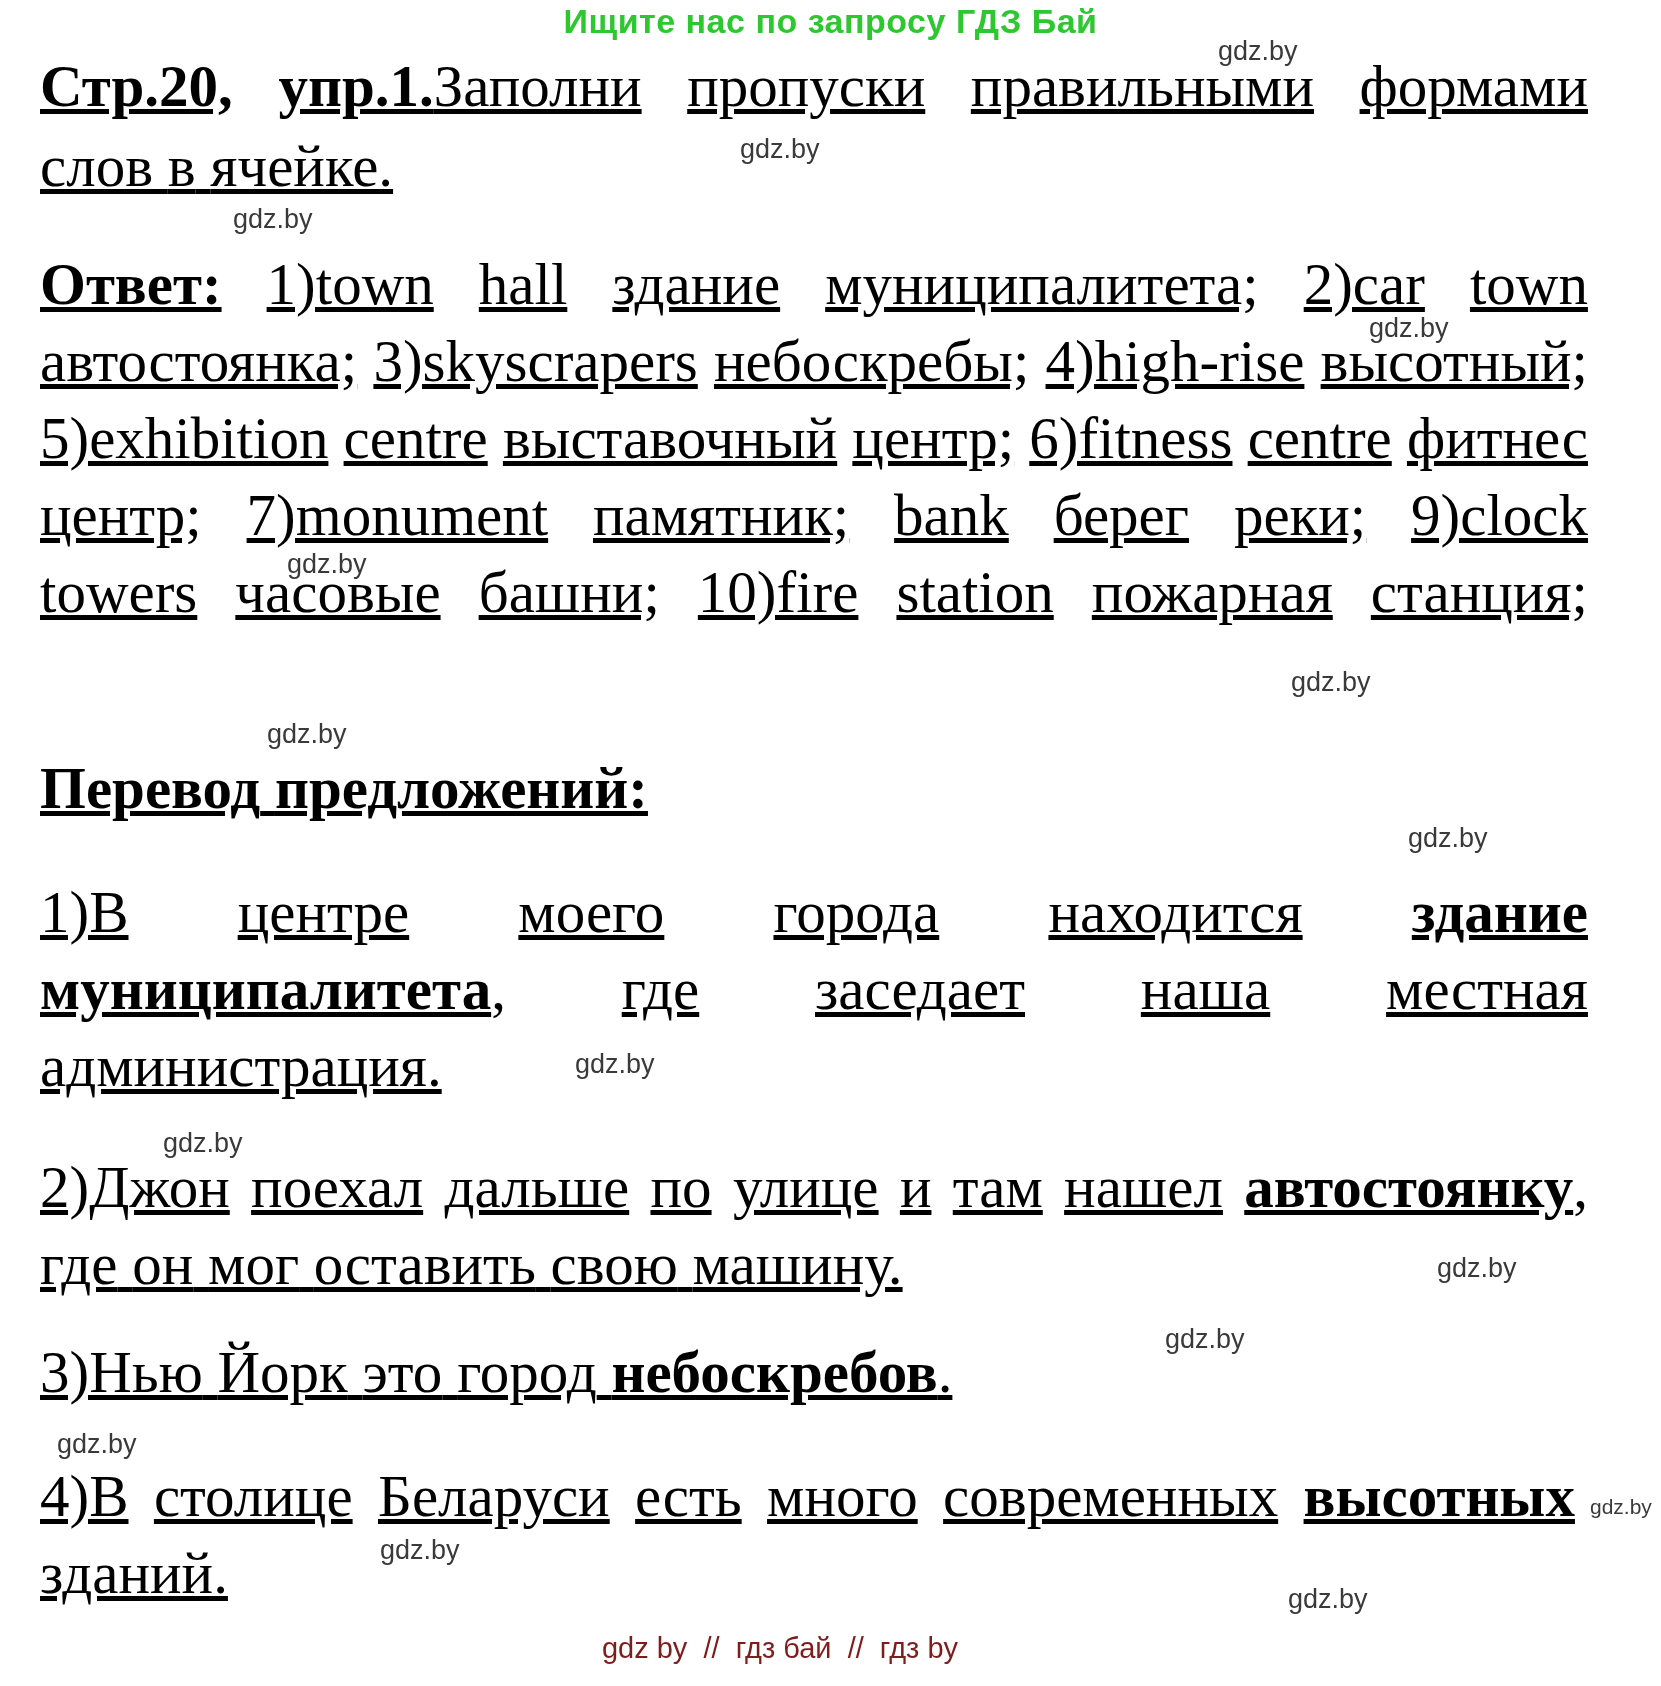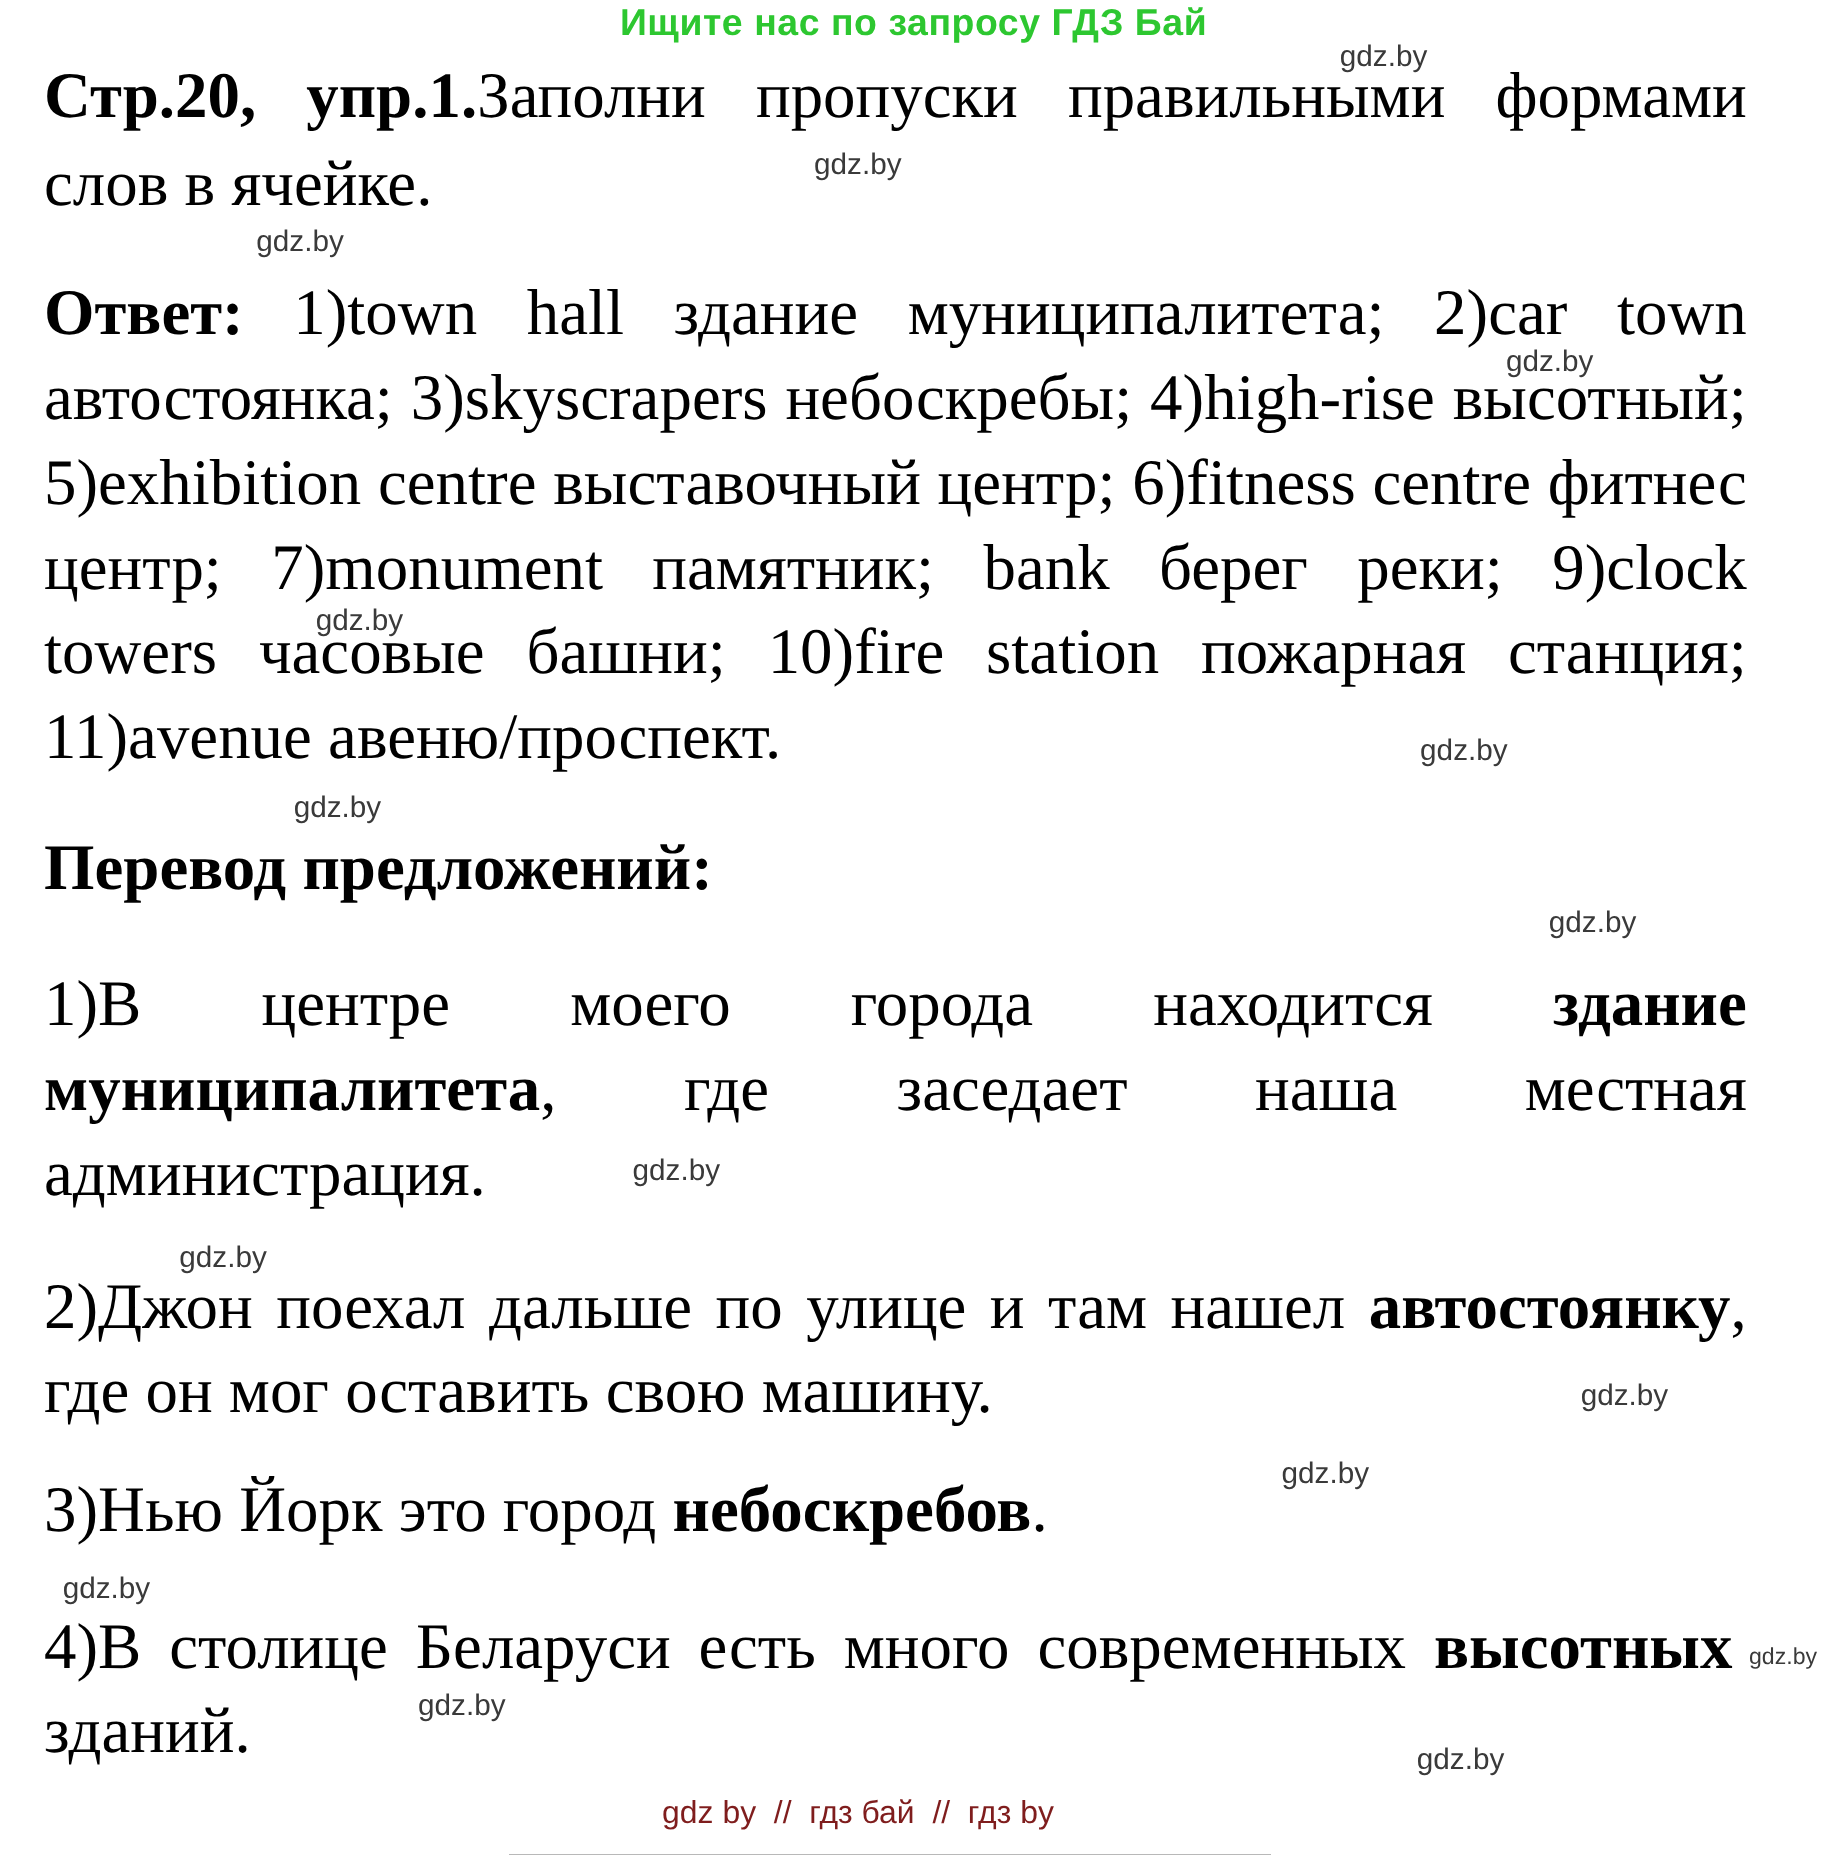--- a/index.html
+++ b/index.html
@@ -29,20 +29,21 @@
     color: #3a3a3a;
     line-height: 1;
     white-space: nowrap;
   }
   
   .blk {
     position: absolute;
     left: 40px;
     width: 1548px;
     font-size: 59px;
+    text-decoration: underline;
   }
   .tline { line-height: 77px; white-space: nowrap; }
   #blk-title .tline { line-height: 80px; }
   .tline.just { display: flex; justify-content: space-between; }
   .b { font-weight: bold; }
   
   #footer {
     position: absolute;
     top: 1632px; left: 0; width: 1560px;
     text-align: center;
@@ -124,21 +125,20 @@
       </div>
       <div class="tline just">
         <span class="chunk"><span>towers</span></span>
         <span class="chunk"><span>часовые</span></span>
         <span class="chunk"><span>башни;</span></span>
         <span class="chunk"><span>10)fire</span></span>
         <span class="chunk"><span>station</span></span>
         <span class="chunk"><span>пожарная</span></span>
         <span class="chunk"><span>станция;</span></span>
       </div>
-      <div class="tline"><span class="chunk"><span>11)avenue</span></span> <span class="chunk"><span>авеню/проспект.</span></span></div>
     </div>
   <div class="blk" id="blk-heading" style="top:750px;">
       <div class="tline"><span class="chunk"><span class="b">Перевод</span></span> <span class="chunk"><span class="b">предложений:</span></span></div>
     </div>
   <div class="blk" id="blk-s1" style="top:874px;">
       <div class="tline just">
         <span class="chunk"><span>1)В</span></span>
         <span class="chunk"><span>центре</span></span>
         <span class="chunk"><span>моего</span></span>
         <span class="chunk"><span>города</span></span>

